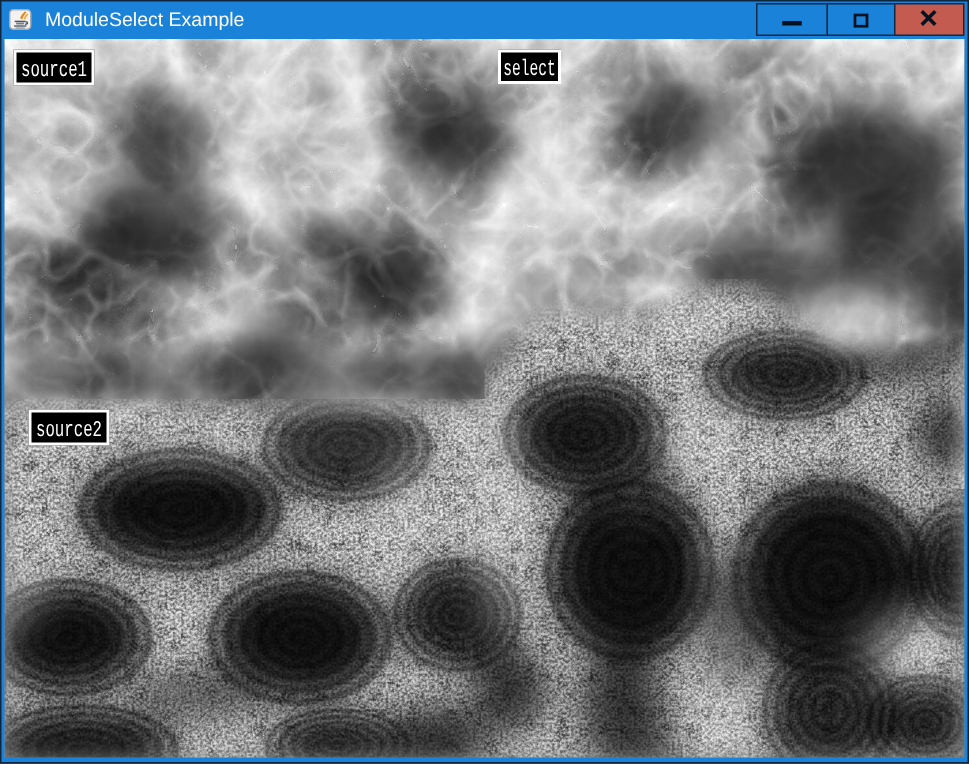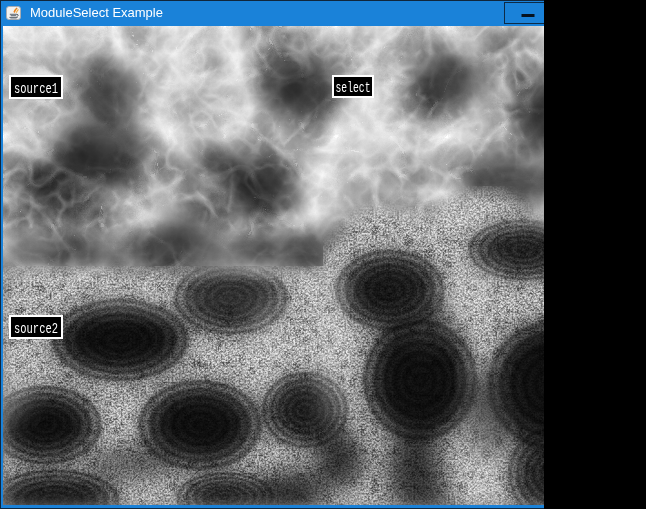--- a/index.html
+++ b/index.html
@@ -1,30 +1,30 @@
 <!DOCTYPE html>
 <html><head>
 <meta charset="utf-8">
 <style>
   html,body{margin:0;padding:0;background:#000;}
-  #win{position:relative;width:544px;height:509px;background:#1a82d9;overflow:hidden;
+  #win{position:relative;width:646px;height:509px;background:#1a82d9;overflow:hidden;
        font-family:"Liberation Sans", sans-serif;}
   #topline{position:absolute;left:0;top:0;width:646px;height:1px;background:#10263c;}
   #leftline{position:absolute;left:0;top:0;width:1px;height:509px;background:#10263c;}
   #rightline{position:absolute;left:645px;top:0;width:1px;height:509px;background:#10263c;}
   #botline{position:absolute;left:0;top:508px;width:646px;height:1px;background:#10263c;}
   #titlebar{position:absolute;left:1px;top:1px;width:644px;height:25px;background:#1a82d9;}
   #title{position:absolute;left:30px;top:5px;color:#fff;font-size:13px;}
   #icon{position:absolute;left:6px;top:6px;}
   .btn{position:absolute;top:2px;height:22px;box-sizing:border-box;border:1px solid #0d2b47;}
   #bmin{left:504px;width:48px;background:#1a82d9;}
   #bmax{left:551px;width:46px;background:#1a82d9;}
   #bclose{left:596px;width:47px;background:#c35b51;}
   #canvas{position:absolute;left:3px;top:26px;width:640px;height:479px;background:#888;overflow:hidden;}
-  .lbl{position:absolute;background:#000;border:2px solid #fff;box-sizing:border-box;margin-top:42px;
+  .lbl{position:absolute;background:#000;border:2px solid #fff;box-sizing:border-box;
        -webkit-font-smoothing:antialiased;}
 </style>
 </head>
 <body>
 <div id="win">
   <div id="titlebar"></div>
   <div id="topline"></div>
     <div id="leftline"></div>
     <div id="rightline"></div>
     <div id="botline"></div>
@@ -241,16 +241,16 @@
 
 </svg>
   </div>
 
   <div class="lbl" style="left:9px;top:33px;width:54px;height:24px;"><svg width="50" height="20">
         <text x="25" y="15.5" text-anchor="middle" font-family="Liberation Mono, monospace" font-size="15" textLength="44" lengthAdjust="spacingAndGlyphs" fill="#fff">source1</text>
       </svg></div>
   <div class="lbl" style="left:332px;top:33px;width:42px;height:23px;"><svg width="38" height="19">
         <text x="19" y="15" text-anchor="middle" font-family="Liberation Mono, monospace" font-size="15" textLength="35" lengthAdjust="spacingAndGlyphs" fill="#fff">select</text>
       </svg></div>
-  <div class="lbl" style="left:9px;top:273px;width:54px;height:24px;"><svg width="50" height="20">
+  <div class="lbl" style="left:19px;top:273px;width:54px;height:24px;"><svg width="50" height="20">
         <text x="25" y="15.5" text-anchor="middle" font-family="Liberation Mono, monospace" font-size="15" textLength="44" lengthAdjust="spacingAndGlyphs" fill="#fff">source2</text>
       </svg></div>
 </div>
 
 </body></html>

